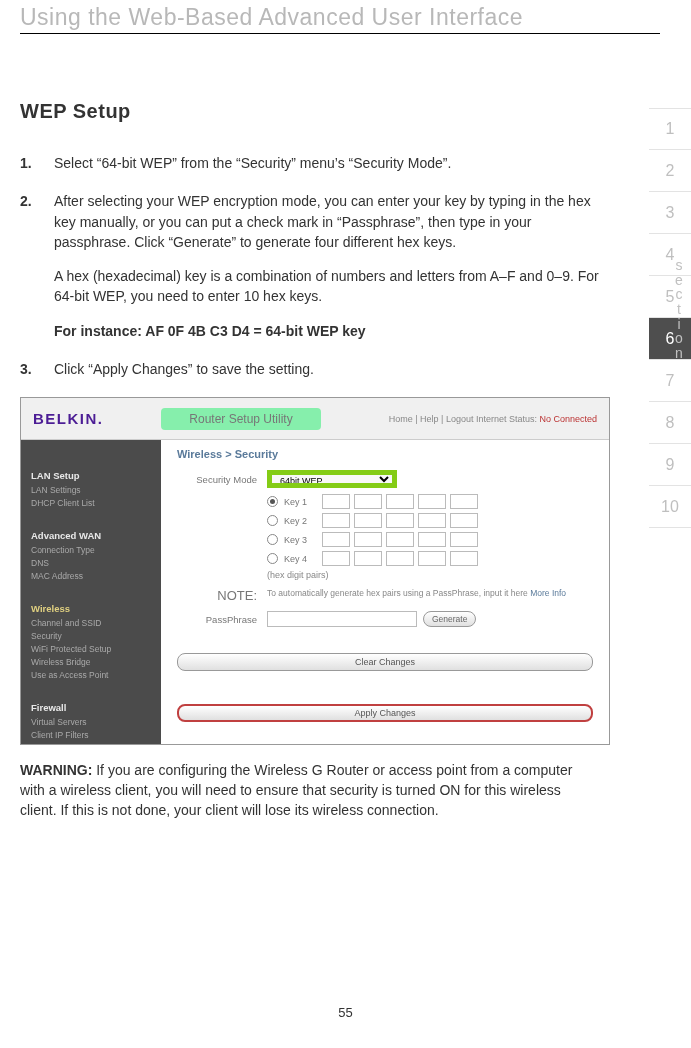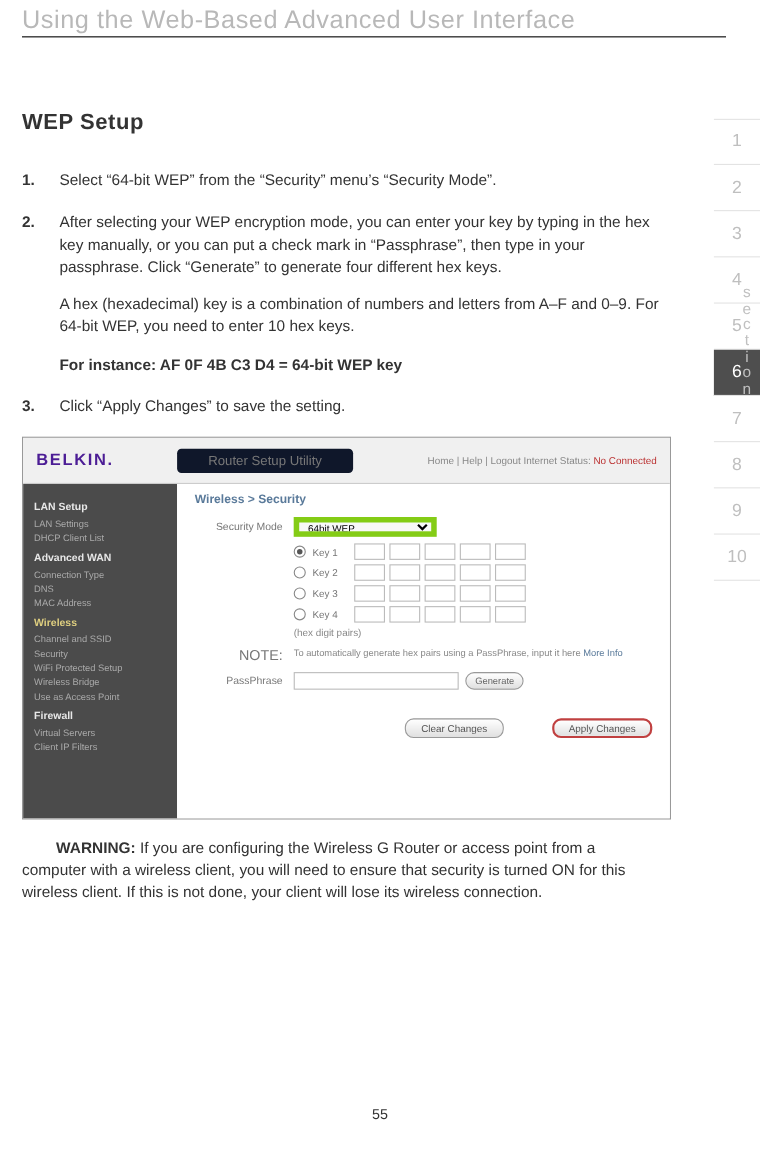--- a/index.html
+++ b/index.html
@@ -133,21 +133,21 @@
       border-bottom: 1px solid #ccc;
     }
     .rs-logo {
       font-weight: bold;
       font-size: 15px;
       letter-spacing: 1.5px;
       color: #4c1d95;
       width: 128px;
     }
     .rs-title {
-      background: #0f172a;
+      background: #86efac;
       padding: 4px 12px;
       border-radius: 4px;
       font-size: 12px;
       color: #777;
       margin-left: 0;
       width: 160px;
       text-align: center;
     }
     .rs-links {
       margin-left: auto;
@@ -165,21 +165,21 @@
       width: 140px;
       background: #4b4b4b;
       padding: 8px 10px;
       font-size: 9px;
       color: #ccc;
     }
     .rs-sidebar .sb-section {
       font-size: 9.5px;
       color: #e8e8e8;
       font-weight: bold;
-      margin-top: 8px;
+      margin-top: 22px;
       margin-bottom: 4px;
     }
     .rs-sidebar .sb-item {
       color: #aaa;
       margin: 3px 0;
       font-size: 8.5px;
     }
     .rs-main {
       flex: 1;
       padding: 8px 16px;
@@ -290,42 +290,42 @@
       border: 1px solid #999;
       background: linear-gradient(#fff, #e0e0e0);
       border-radius: 8px;
       color: #666;
     }
     .rs-bottom {
       margin-top: 16px;
       padding-top: 10px;
       display: flex;
       justify-content: flex-end;
-      gap: 44px;
+      gap: 33px;
+      flex-direction: column;
     }
     .rs-btn {
       font-size: 9px;
       padding: 3px 14px;
       border: 1px solid #999;
       background: linear-gradient(#fff, #e0e0e0);
       border-radius: 8px;
       color: #555;
     }
     .rs-btn.apply {
       border: 2px solid #c04040;
       padding: 2px 13px;
     }
     .warning {
       font-size: 14px;
       line-height: 1.4;
       color: #333;
     }
     .warning b {
       font-weight: bold;
-      margin-left: 31px;
     }
     .page-number {
       position: absolute;
       bottom: 28px;
       left: 0;
       width: 691px;
       text-align: center;
       font-size: 13px;
       color: #333;
     }

